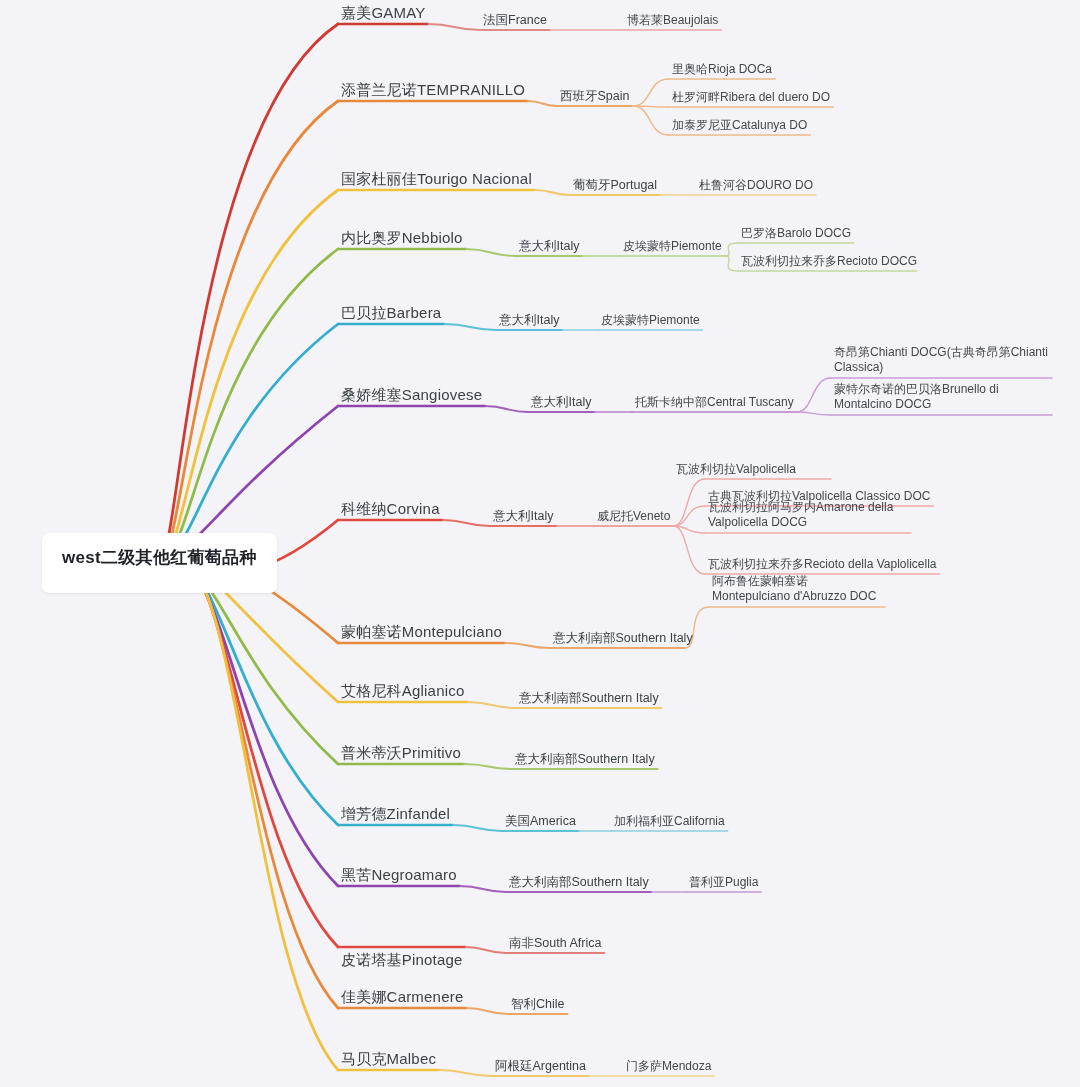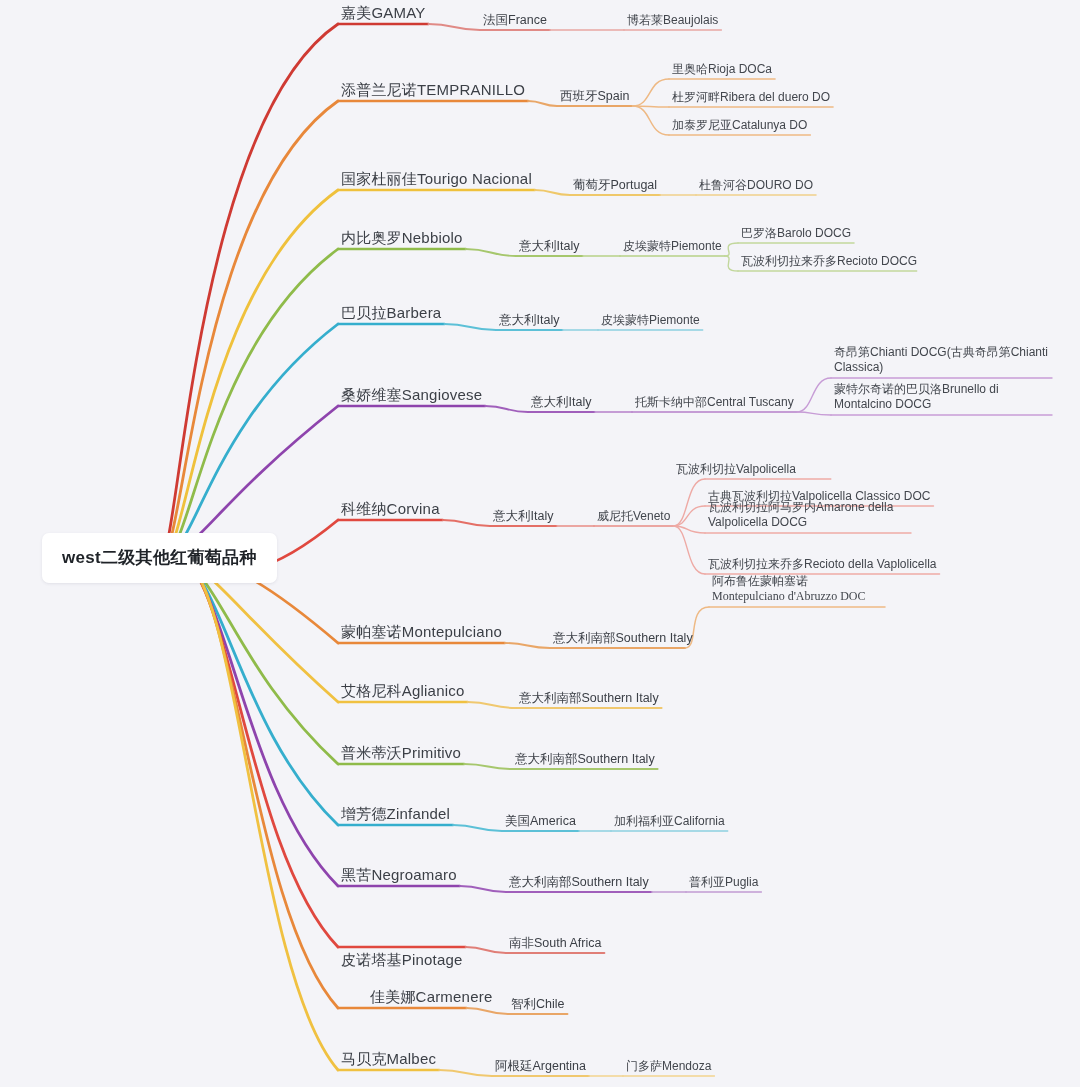--- a/index.html
+++ b/index.html
@@ -38,21 +38,21 @@
   }
   .n3 {
     font-size: 12px;
     color: #42464d;
   }
   .root {
     position: absolute;
     background: #ffffff;
     border-radius: 7px;
     box-shadow: 0 1px 3px rgba(60,60,90,.10);
-    padding: 13px 20px 14px 20px;
+    padding: 13px 20px 24px 20px;
     font-size: 17px;
     font-weight: bold;
     color: #1f2328;
     letter-spacing: .3px;
     white-space: nowrap;
     z-index: 5;
   }
 </style>
 </head>
 <body>
@@ -195,32 +195,32 @@
       <div class="node n3" style="left: 834px; top: 413px; width: 215px;"><span>蒙特尔奇诺的巴贝洛Brunello di Montalcino DOCG</span></div>
       <div class="node n1" style="left: 341px; top: 518px;"><span>科维纳Corvina</span></div>
       <div class="node n2" style="left: 493px; top: 524px;"><span>意大利Italy</span></div>
       <div class="node n3" style="left: 597px; top: 524px;"><span>威尼托Veneto</span></div>
       <div class="node n3" style="left: 668px; top: 477px; margin-left: 8px;"><span>瓦波利切拉Valpolicella</span></div>
       <div class="node n3" style="left: 708px; top: 504px;"><span>古典瓦波利切拉Valpolicella Classico DOC</span></div>
       <div class="node n3" style="left: 708px; top: 531px; width: 200px;"><span>瓦波利切拉阿马罗内Amarone della Valpolicella DOCG</span></div>
       <div class="node n3" style="left: 708px; top: 572px;"><span>瓦波利切拉来乔多Recioto della Vaplolicella</span></div>
       <div class="node n1" style="left: 341px; top: 641px;"><span>蒙帕塞诺Montepulciano</span></div>
       <div class="node n2" style="left: 553px; top: 646px;"><span>意大利南部Southern Italy</span></div>
-      <div class="node n3" style="left: 712px; top: 605px; width: 170px; font-family: Liberation Serif, serif;"><span>阿布鲁佐蒙帕塞诺 Montepulciano d'Abruzzo DOC</span></div>
+      <div class="node n3" style="left: 712px; top: 605px; width: 170px;"><span>阿布鲁佐蒙帕塞诺 Montepulciano d'Abruzzo DOC</span></div>
       <div class="node n1" style="left: 341px; top: 700px;"><span>艾格尼科Aglianico</span></div>
       <div class="node n2" style="left: 519px; top: 706px;"><span>意大利南部Southern Italy</span></div>
       <div class="node n1" style="left: 341px; top: 762px;"><span>普米蒂沃Primitivo</span></div>
       <div class="node n2" style="left: 515px; top: 767px;"><span>意大利南部Southern Italy</span></div>
       <div class="node n1" style="left: 341px; top: 823px;"><span>增芳德Zinfandel</span></div>
       <div class="node n2" style="left: 505px; top: 829px;"><span>美国America</span></div>
       <div class="node n3" style="left: 614px; top: 829px;"><span>加利福利亚California</span></div>
       <div class="node n1" style="left: 341px; top: 884px;"><span>黑苦Negroamaro</span></div>
       <div class="node n2" style="left: 509px; top: 890px;"><span>意大利南部Southern Italy</span></div>
       <div class="node n3" style="left: 689px; top: 890px;"><span>普利亚Puglia</span></div>
       <div class="node n1" style="left: 341px; top: 945px; margin-top: 24px;"><span>皮诺塔基Pinotage</span></div>
       <div class="node n2" style="left: 509px; top: 951px;"><span>南非South Africa</span></div>
-      <div class="node n1" style="left: 341px; top: 1006px; margin-left: 29px;"><span>佳美娜Carmenere</span></div>
+      <div class="node n1" style="left: 341px; top: 1006px;"><span>佳美娜Carmenere</span></div>
       <div class="node n2" style="left: 511px; top: 1012px;"><span>智利Chile</span></div>
       <div class="node n1" style="left: 341px; top: 1068px;"><span>马贝克Malbec</span></div>
       <div class="node n2" style="left: 495px; top: 1074px;"><span>阿根廷Argentina</span></div>
       <div class="node n3" style="left: 626px; top: 1074px;"><span>门多萨Mendoza</span></div>
     </div>
 </div>
 
 </body></html>

